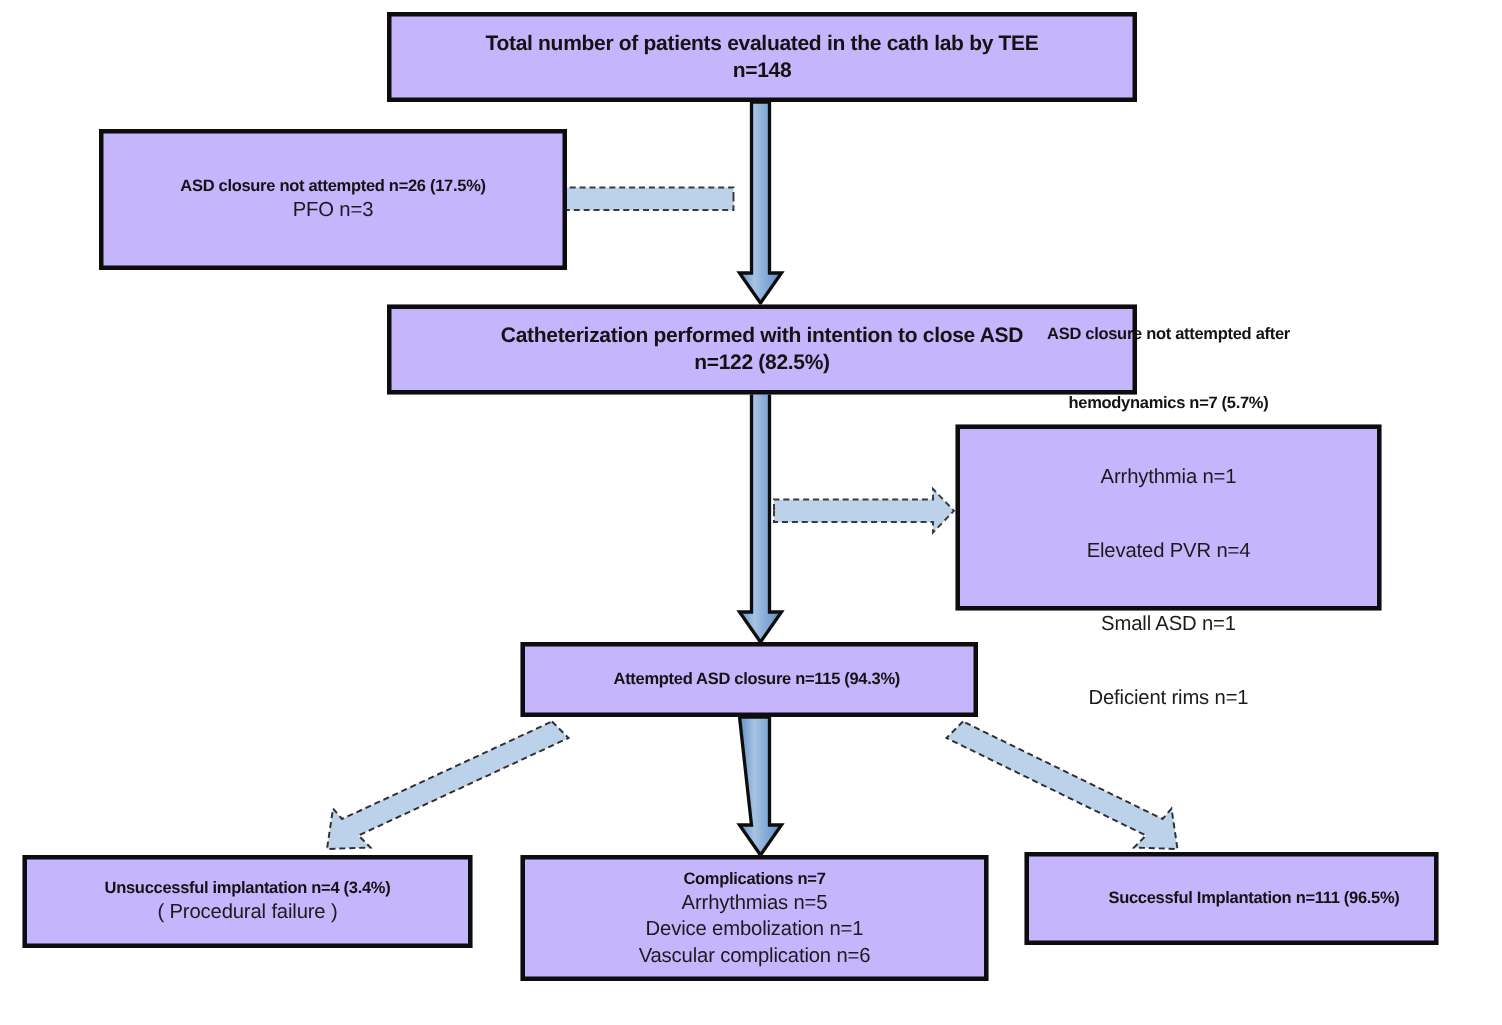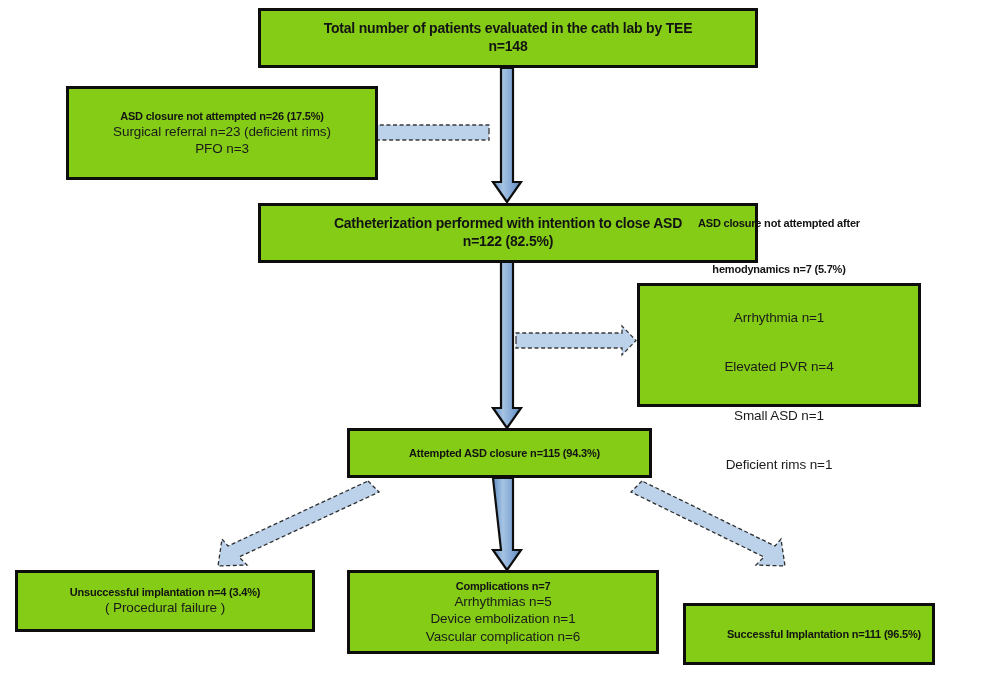--- a/index.html
+++ b/index.html
@@ -23,21 +23,21 @@
     position: absolute;
     left: 0;
     top: 0;
     width: 1001px;
     height: 683px;
     pointer-events: none;
   }
   .node {
     position: absolute;
     box-sizing: border-box;
-    background: #84cc16;
+    background: #c4b5fd;
     border: 3px solid #0d0d0d;
     display: flex;
     flex-direction: column;
     align-items: center;
     justify-content: center;
     text-align: center;
     line-height: 1.28;
     padding: 2px 6px;
   }
   .node .title {
@@ -55,21 +55,21 @@
   .node.wide .title { font-size: 14px; }
 
   
   #node-total        { left: 258px; top: 8px;   width: 500px; height: 60px; }
   #node-not-attempt  { left: 66px;  top: 86px;  width: 312px; height: 94px; }
   #node-cath         { left: 258px; top: 203px; width: 500px; height: 60px; }
   #node-hemo         { left: 637px; top: 283px; width: 284px; height: 124px; gap: 32px; }
   #node-attempted    { left: 347px; top: 428px; width: 305px; height: 50px; padding-left: 16px; }
   #node-unsuccessful { left: 15px;  top: 570px; width: 300px; height: 62px; }
   #node-complications{ left: 347px; top: 570px; width: 312px; height: 84px; }
-  #node-successful   { left: 683px; top: 603px; width: 252px; height: 62px; padding-left: 36px; }
+  #node-successful   { left: 683px; top: 568px; width: 276px; height: 62px; padding-left: 36px; }
 </style>
 </head>
 <body>
 
 <div id="canvas">
 
   <svg id="arrow-layer" viewBox="0 0 1001 683">
     <defs>
       <linearGradient id="solidGrad" x1="0" y1="0" x2="1" y2="0">
         <stop offset="0%" stop-color="#5f8fc6"></stop>
@@ -108,21 +108,20 @@
     </g>
   </svg>
 
   <div class="node wide" id="node-total">
     <div class="title">Total number of patients evaluated in the cath lab by TEE</div>
     <div class="title">n=148</div>
   </div>
 
   <div class="node" id="node-not-attempt">
     <div class="title">ASD closure not attempted n=26 (17.5%)</div>
-    <div class="sub">Surgical referral n=23 (deficient rims)</div>
     <div class="sub">PFO n=3</div>
   </div>
 
   <div class="node wide" id="node-cath">
     <div class="title">Catheterization performed with intention to close ASD</div>
     <div class="title">n=122 (82.5%)</div>
   </div>
 
   <div class="node" id="node-hemo">
     <div class="title">ASD closure not attempted after</div>

